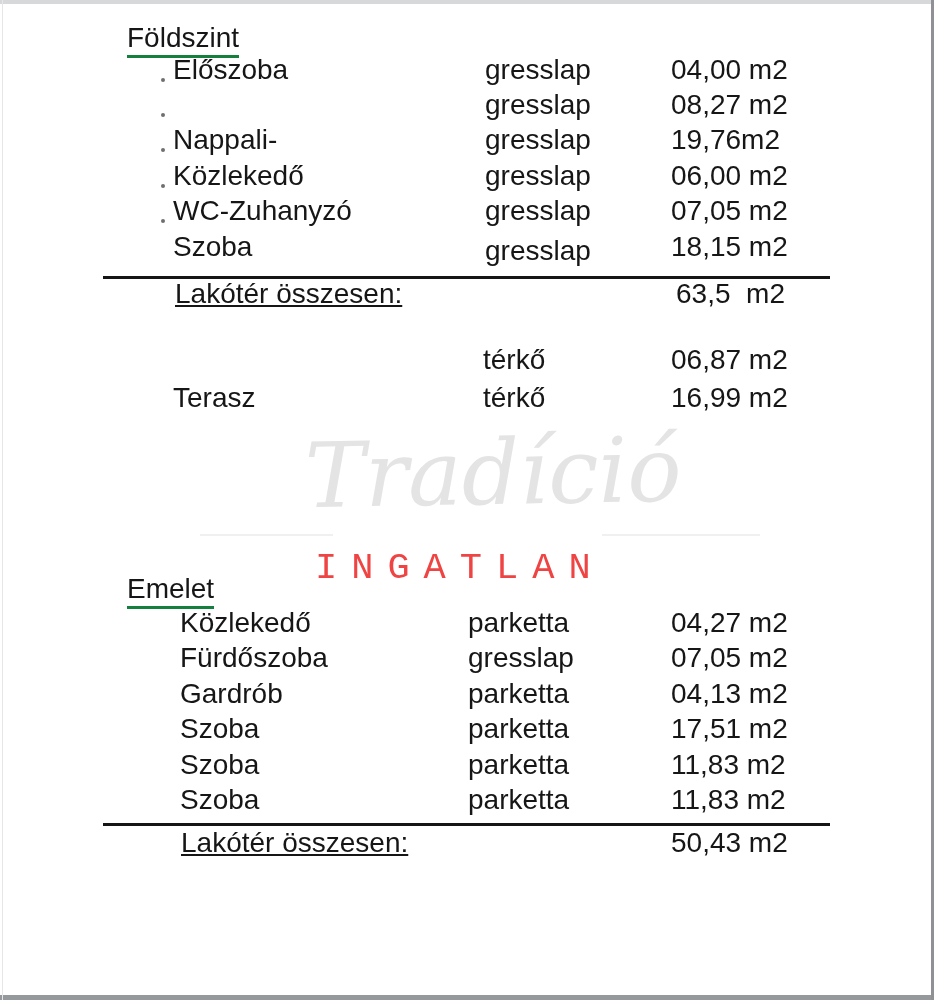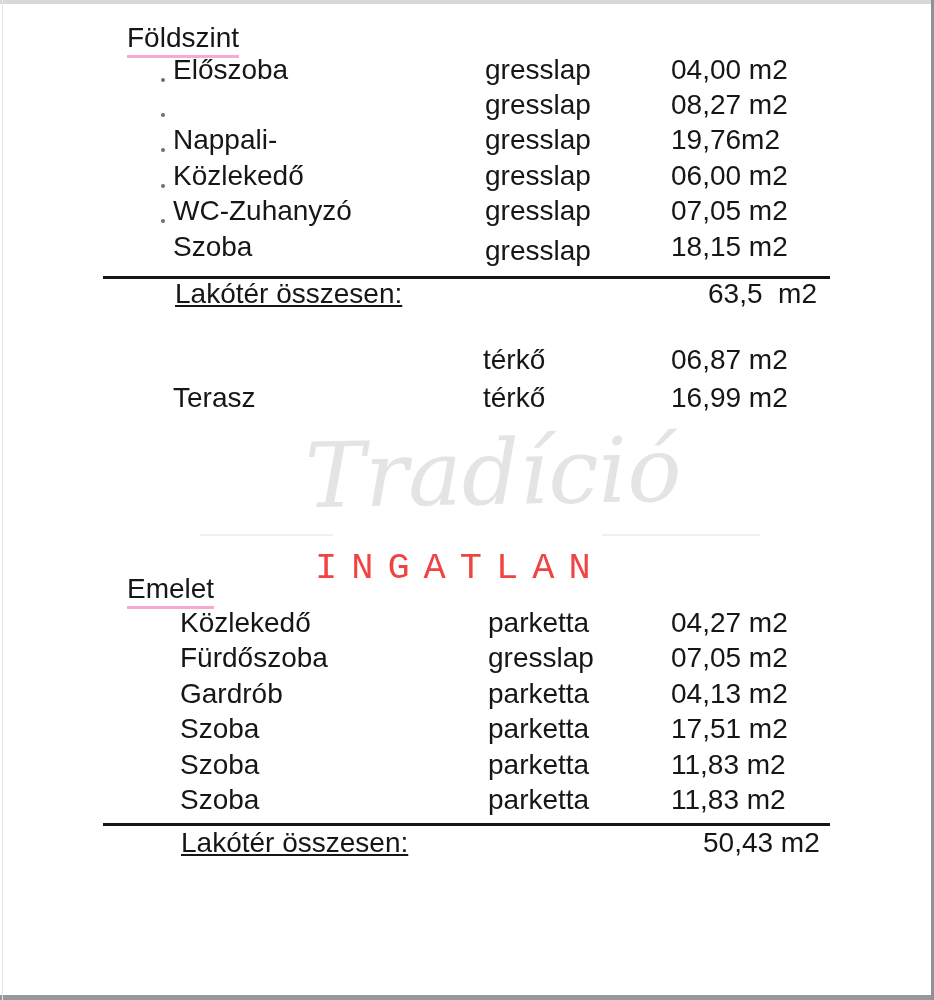--- a/index.html
+++ b/index.html
@@ -14,37 +14,37 @@
   
   .edge{position:absolute;}
   .edge-top{left:0;top:0;width:934px;height:4px;background:#d6d8da;}
   .edge-bottom{left:0;top:995px;width:934px;height:5px;background:#96999c;}
   .edge-right{left:931px;top:0;width:3px;height:1000px;background:#8f9194;}
   .edge-left{left:2px;top:0;width:1px;height:1000px;background:#e6e6e8;}
 
   .heading{
     position:absolute;left:127px;
     font-size:28px;line-height:1;
-    border-bottom:3px solid #f9a8d4;padding-bottom:3px;
+    border-bottom:3px solid #15803d;padding-bottom:3px;
   }
   .row{position:absolute;left:0;width:934px;height:36px;font-size:28px;line-height:1;}
   .row .name{position:absolute;left:173px;white-space:pre;}
   .row .mat{position:absolute;left:485px;white-space:pre;}
   .row .area{position:absolute;left:671px;white-space:pre;}
   .row.s2 .name{left:180px;}
-  .row.s2 .mat{left:488px;}
+  .row.s2 .mat{left:468px;}
   .dot{
     position:absolute;left:161px;top:22px;width:4px;height:4px;
     background:#6f6f6f;border-radius:50%;
   }
   .sep{position:absolute;left:103px;width:727px;height:3px;background:#151515;}
 
   .summary{position:absolute;left:0;width:934px;font-size:28px;line-height:1;}
   .summary .label{position:absolute;left:175px;white-space:pre;text-decoration:underline;}
-  .summary .value{position:absolute;left:671px;white-space:pre;margin-left:32px;}
+  .summary .value{position:absolute;left:671px;white-space:pre;}
 
   
   .wm-script{
     position:absolute;left:305px;top:428px;width:360px;
     font-family:"DejaVu Serif","Liberation Serif",serif;
     font-style:italic;font-size:90px;line-height:1;
     color:#e4e4e5;text-align:center;
     transform:rotate(-1deg);
   }
   .wm-caps{

